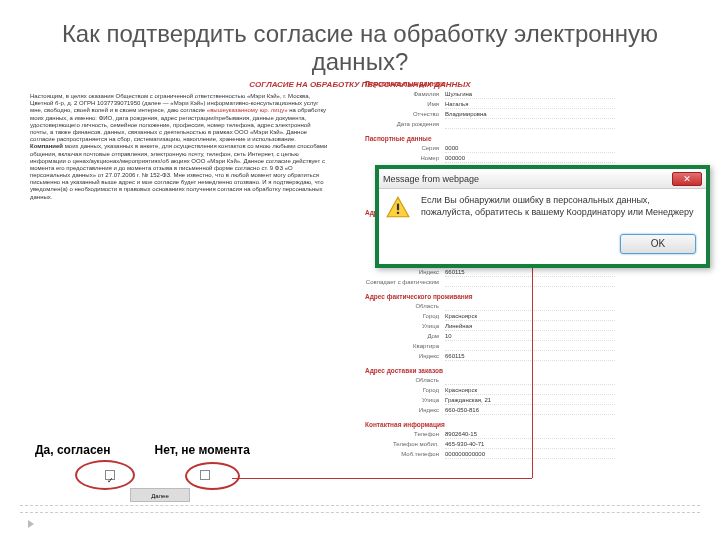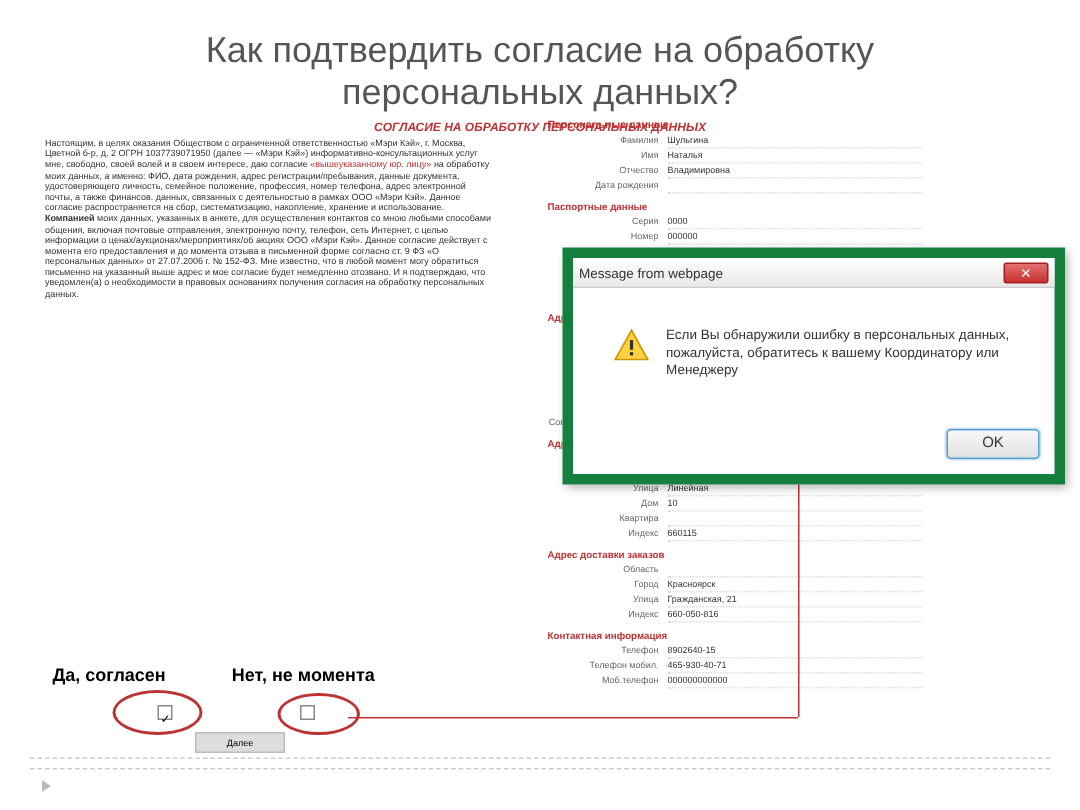--- a/index.html
+++ b/index.html
@@ -74,21 +74,21 @@
     font-size: 6.5px;
     font-weight: bold;
     margin: 6px 0 3px;
   }
   .dialog {
     position: absolute;
     top: 165px;
     left: 375px;
     width: 335px;
     background: #fff;
-    border: 7px solid #15803d;
+    border: 4px solid #15803d;
     box-shadow: 2px 2px 6px rgba(0,0,0,0.3);
     z-index: 10;
   }
   .dialog-titlebar {
     height: 20px;
     background: linear-gradient(#fff, #e8e8e8);
     border-bottom: 1px solid #ccc;
     display: flex;
     align-items: center;
     padding: 0 4px;
@@ -103,41 +103,41 @@
     border: 1px solid #a02020;
     border-radius: 2px;
     display: flex;
     align-items: center;
     justify-content: center;
     color: #fff;
     font-size: 9px;
     cursor: pointer;
   }
   .dialog-body {
-    padding: 26px;
+    padding: 6px;
     display: flex;
     align-items: flex-start;
     gap: 10px;
   }
   .warn-icon {
     width: 26px;
     height: 26px;
     flex-shrink: 0;
   }
   .dialog-text {
     font-size: 9px;
     color: #333;
     line-height: 1.3;
   }
   .dialog-footer {
     text-align: right;
     padding: 6px 10px 10px;
   }
   .ok-btn {
-    width: 62px;
+    width: 76px;
     height: 20px;
     background: linear-gradient(#f8f8f8, #e0e0e0);
     border: 1px solid #5a9fd4;
     border-radius: 3px;
     font-size: 10px;
     color: #333;
     cursor: pointer;
     box-shadow: 0 0 2px #5a9fd4;
     margin-left: 16px;
   }
@@ -208,21 +208,21 @@
     left: 28px;
     width: 0; height: 0;
     border-left: 6px solid #bbb;
     border-top: 4px solid transparent;
     border-bottom: 4px solid transparent;
   }
 </style>
 </head>
 <body>
 
-<h1 class="title">Как подтвердить согласие на обработку персональных данных?</h1>
+<h1 class="title">Как подтвердить согласие на обработку электронную данных?</h1>
 
 <div class="content">
   <div class="consent-title">СОГЛАСИЕ НА ОБРАБОТКУ ПЕРСОНАЛЬНЫХ ДАННЫХ</div>
   <div class="consent-body">
     <span>Настоящим, в целях оказания Обществом с ограниченной ответственностью «Мэри Кэй», г. Москва, Цветной б-р, д. 2 ОГРН 1037739071950 (далее — «Мэри Кэй») информативно-консультационных услуг мне, свободно, своей волей и в своем интересе, даю согласие </span>
     <span class="red">«вышеуказанному юр. лицу»</span>
     <span> на обработку моих данных, а именно: ФИО, дата рождения, адрес регистрации/пребывания, данные документа, удостоверяющего личность, семейное положение, профессия, номер телефона, адрес электронной почты, а также финансов. данных, связанных с деятельностью в рамках ООО «Мэри Кэй». Данное согласие распространяется на сбор, систематизацию, накопление, хранение и использование.</span><br>
     <span class="bold">Компанией</span>
     <span> моих данных, указанных в анкете, для осуществления контактов со мною любыми способами общения, включая почтовые отправления, электронную почту, телефон, сеть Интернет, с целью информации о ценах/аукционах/мероприятиях/об акциях ООО «Мэри Кэй». Данное согласие действует с момента его предоставления и до момента отзыва в письменной форме согласно ст. 9 ФЗ «О персональных данных» от 27.07.2006 г. № 152-ФЗ. Мне известно, что в любой момент могу обратиться письменно на указанный выше адрес и мое согласие будет немедленно отозвано. И я подтверждаю, что уведомлен(а) о необходимости в правовых основаниях получения согласия на обработку персональных данных.</span>
   </div>

